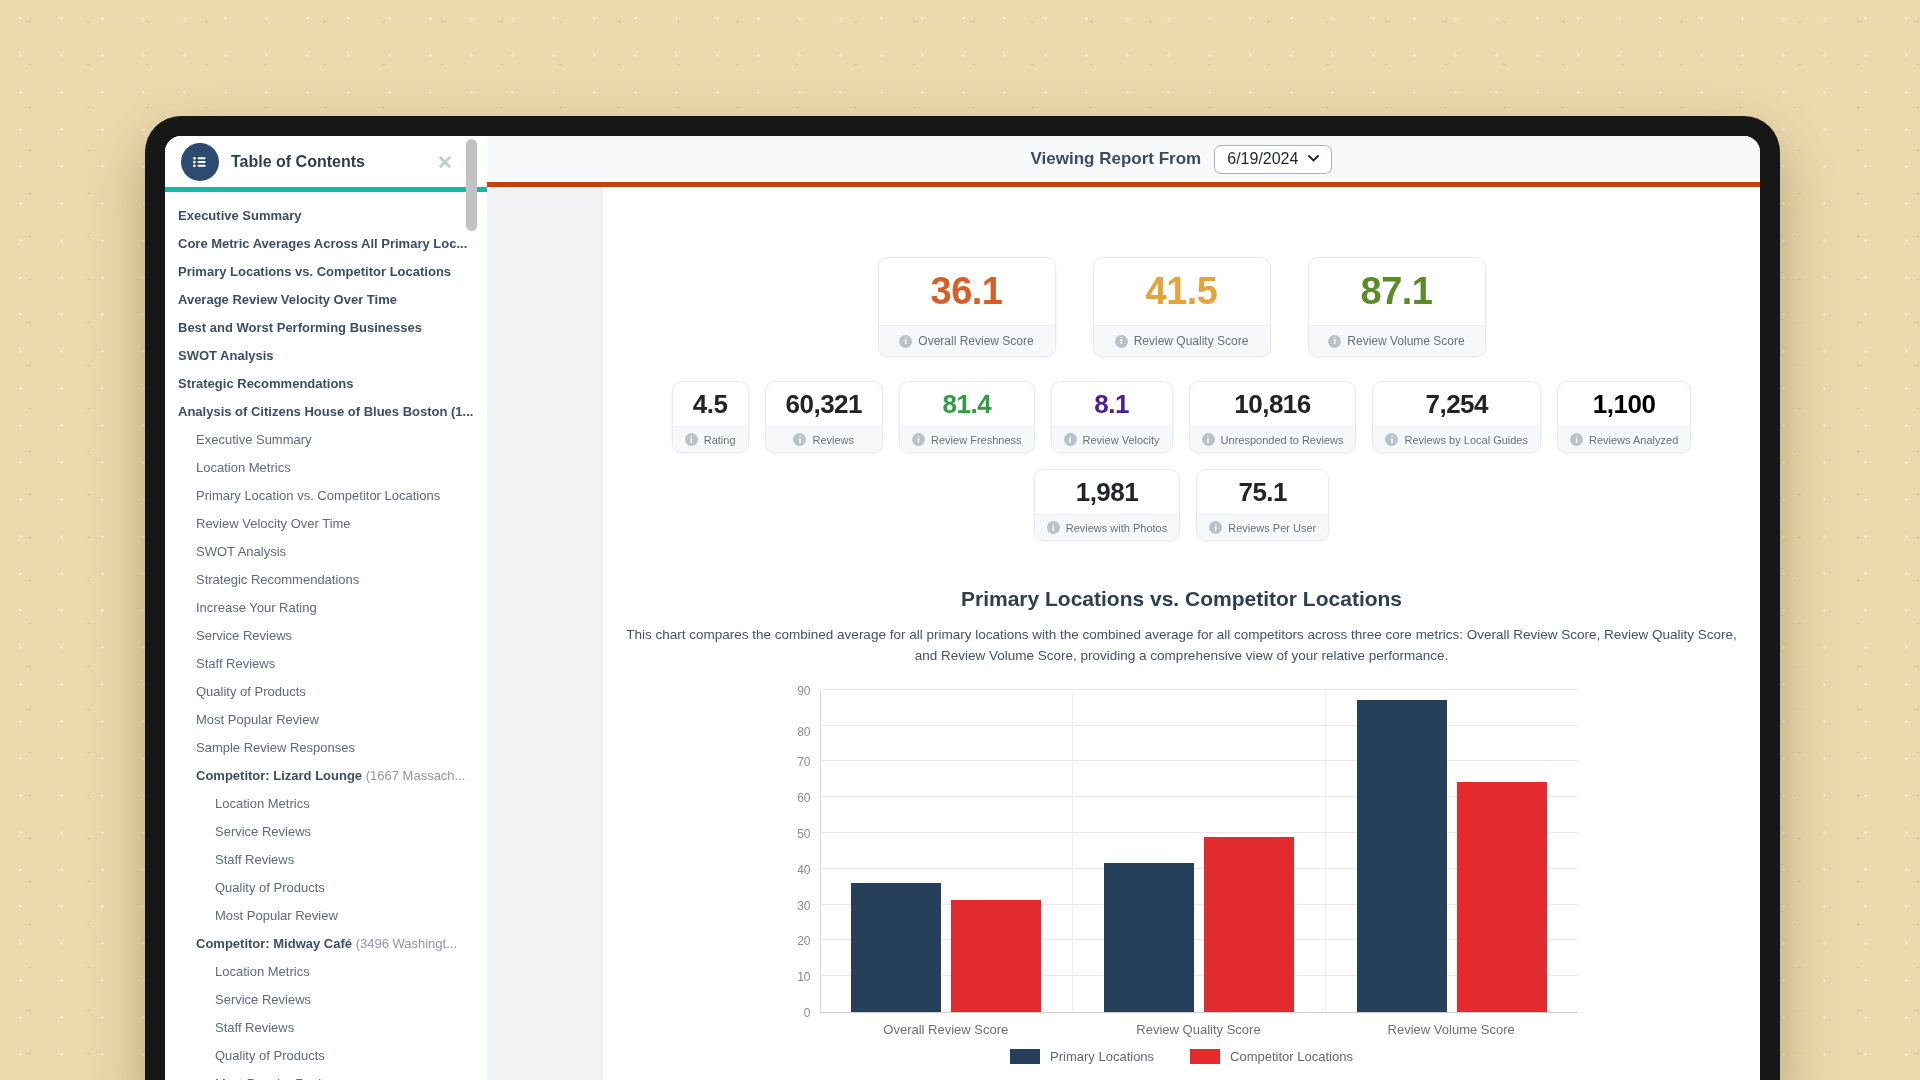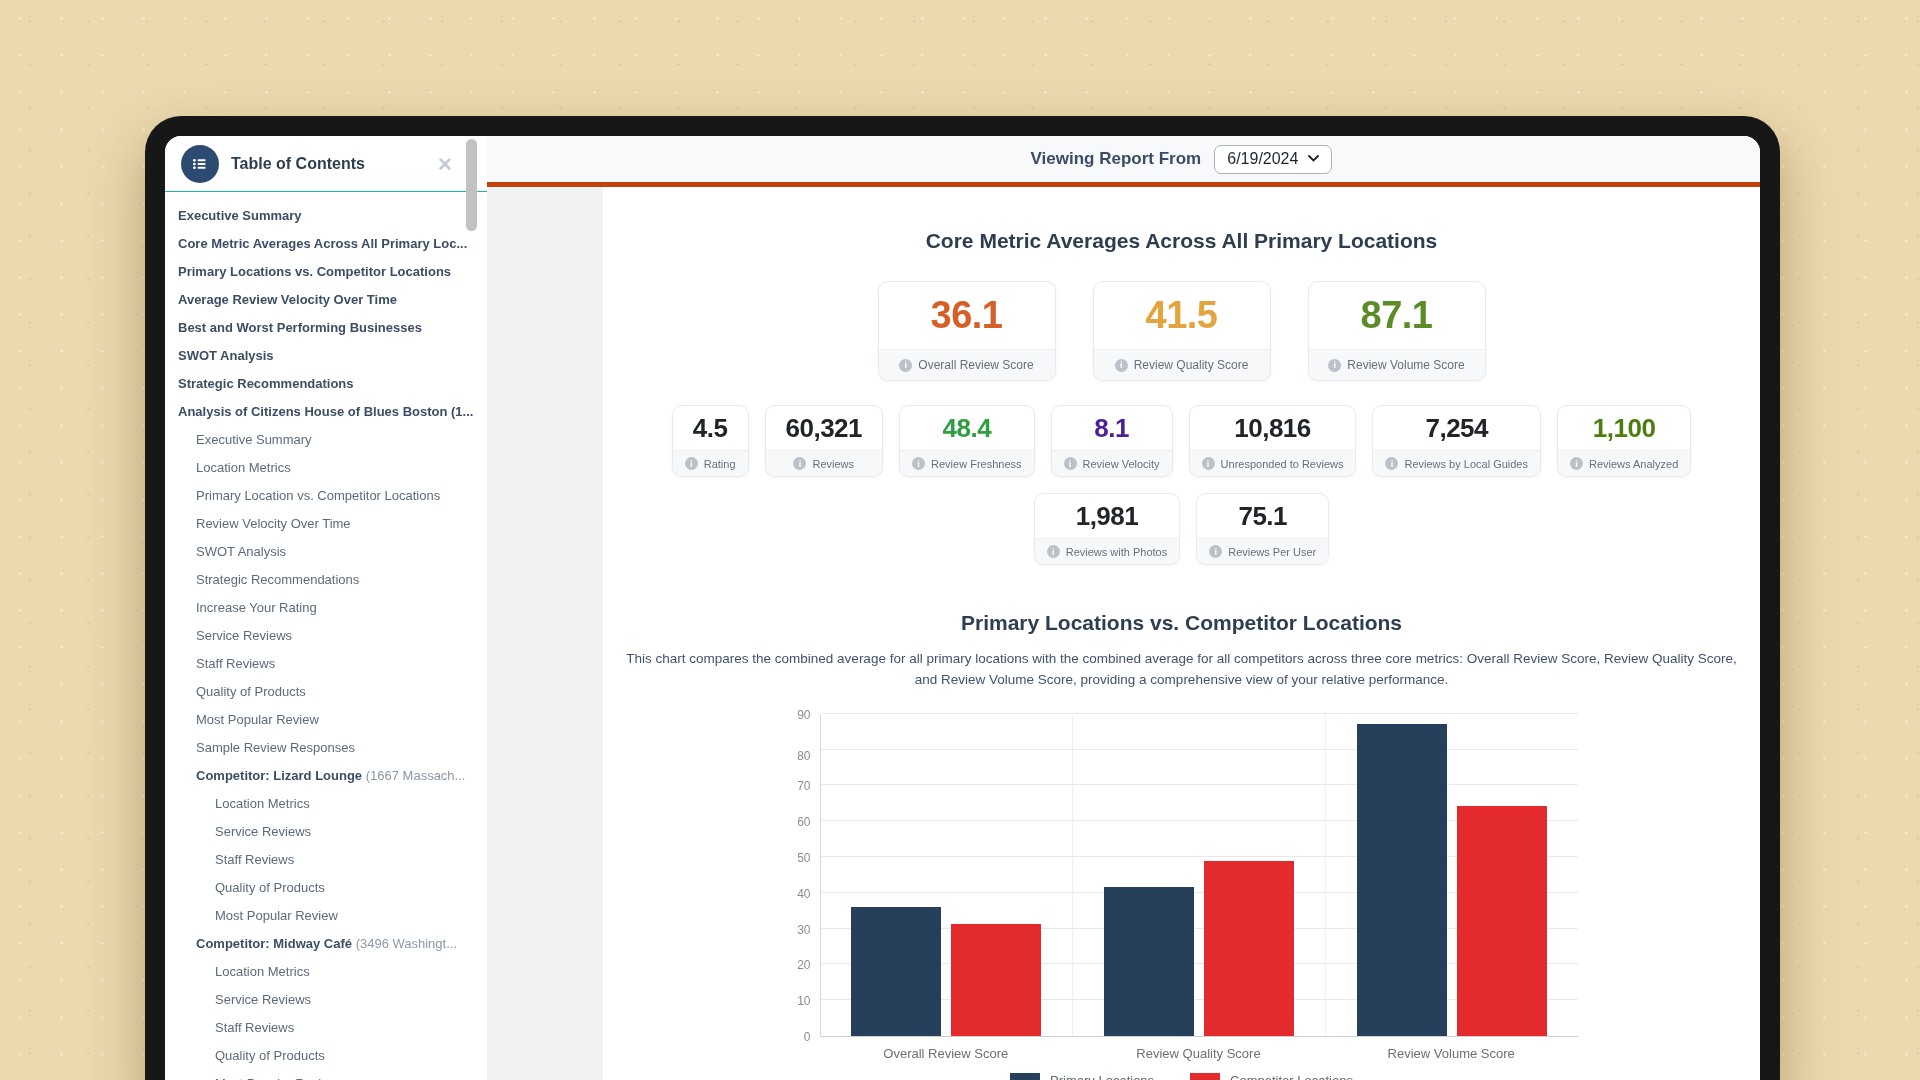--- a/index.html
+++ b/index.html
@@ -25,21 +25,21 @@
     border-radius:16px; overflow:hidden; position:relative;
   }
 
   
   .toc {
     position:absolute; left:0; top:0; bottom:0; width:322px;
     background:#fff; z-index:3;
   }
   .toc-header {
     height:56px; display:flex; align-items:center; padding:0 16px;
-    border-bottom:1px solid #14b8a6; position:relative;
+    border-bottom:5px solid #14b8a6; position:relative;
   }
   .toc-badge {
     width:38px; height:38px; border-radius:50%; background:#2d4b70;
     display:flex; align-items:center; justify-content:center; margin-right:12px; flex:none;
   }
   .toc-title { font-size:16px; font-weight:700; color:#2d3e50; }
   .toc-close {
     position:absolute; right:34px; top:50%; transform:translateY(-50%);
     color:#c3cad2; font-size:19px; line-height:1; cursor:pointer; font-weight:700;
   }
@@ -197,21 +197,20 @@
         <span class="topbar-label">Viewing Report From</span>
         <span class="date-select">
           <span>6/19/2024</span>
           <svg width="11" height="7" viewBox="0 0 11 7">
               <path d="M1 1l4.5 4.5L10 1" stroke="#222" stroke-width="1.8" fill="none" stroke-linecap="round"></path>
             </svg>
         </span>
       </div>
 
       <div class="page">
-        <h2 class="section-title">Core Metric Averages Across All Primary Locations</h2>
 
         <div class="cards-row row-big">
             <div class="card card-big">
             <div class="card-value" style="color: rgb(214, 95, 40);">36.1</div>
             <div class="card-label">
               <span class="info-dot">i</span>
               <span>Overall Review Score</span>
             </div>
           </div>
             <div class="card card-big">
@@ -239,21 +238,21 @@
             </div>
           </div>
             <div class="card card-sm">
             <div class="card-value" style="color: rgb(33, 37, 41);">60,321</div>
             <div class="card-label">
               <span class="info-dot">i</span>
               <span>Reviews</span>
             </div>
           </div>
             <div class="card card-sm">
-            <div class="card-value" style="color: rgb(47, 158, 65);">48.4</div>
+            <div class="card-value" style="color: rgb(47, 158, 65);">81.4</div>
             <div class="card-label">
               <span class="info-dot">i</span>
               <span>Review Freshness</span>
             </div>
           </div>
             <div class="card card-sm">
             <div class="card-value" style="color: #4c1d95;">8.1</div>
             <div class="card-label">
               <span class="info-dot">i</span>
               <span>Review Velocity</span>
@@ -267,21 +266,21 @@
             </div>
           </div>
             <div class="card card-sm">
             <div class="card-value" style="color: rgb(33, 37, 41);">7,254</div>
             <div class="card-label">
               <span class="info-dot">i</span>
               <span>Reviews by Local Guides</span>
             </div>
           </div>
             <div class="card card-sm">
-            <div class="card-value" style="color: #4d7c0f;">1,100</div>
+            <div class="card-value" style="color: #000000;">1,100</div>
             <div class="card-label">
               <span class="info-dot">i</span>
               <span>Reviews Analyzed</span>
             </div>
           </div>
           </div>
 
         <div class="cards-row row-sm2">
             <div class="card card-sm">
             <div class="card-value" style="color: rgb(33, 37, 41);">1,981</div>

